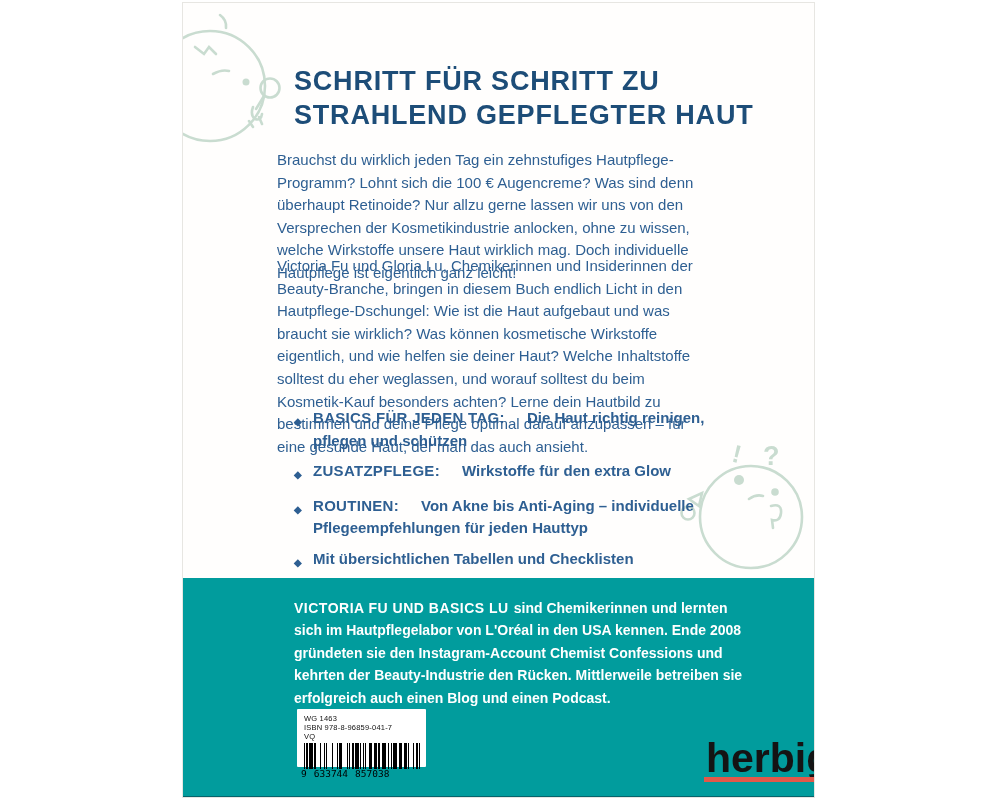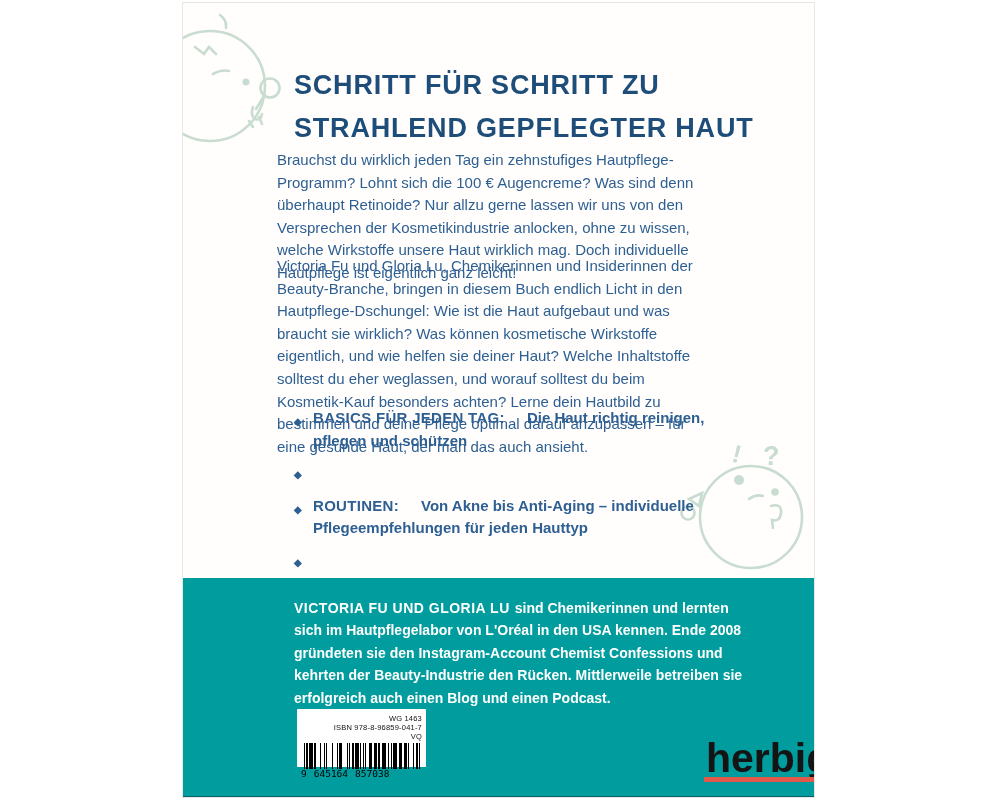--- a/index.html
+++ b/index.html
@@ -7,21 +7,21 @@
     width:1000px;height:800px;background:#ffffff;position:relative;
     font-family:"Liberation Sans", sans-serif;overflow:hidden;
   }
   .cover{
     position:absolute;left:182px;top:2px;width:633px;height:796px;
     background:#fffefd;border:1px solid #e7e6e2;box-sizing:border-box;overflow:hidden;
   }
   .doodles{position:absolute;left:0;top:0;pointer-events:none;}
   .heading{
     position:absolute;left:111px;top:61px;width:480px;
-    font-size:27px;line-height:43px;font-weight:bold;letter-spacing:0.8px;
+    font-size:27px;line-height:34px;font-weight:bold;letter-spacing:0.8px;
     color:#1d4d78;
   }
   .para{
     position:absolute;left:94px;width:428px;
     font-size:15px;line-height:22.6px;color:#2e5f92;
   }
   .para1{top:146px;}
   .para2{top:252px;}
   .bullets{position:absolute;left:111px;top:404px;width:436px;}
   .bullet{
@@ -38,21 +38,21 @@
     content:"";position:absolute;left:0;bottom:0;width:100%;height:3px;
     background:rgba(12,52,66,0.55);
   }
   .author{
     position:absolute;left:111px;top:19px;width:452px;
     font-size:14px;line-height:22.4px;color:#ffffff;font-weight:bold;
   }
   .author .lead{letter-spacing:0.5px;margin-right:5px;}
   .barcode-box{
     position:absolute;left:114px;top:131px;width:129px;height:58px;
-    background:#ffffff;border-radius:1px;text-align:right;
+    background:#ffffff;border-radius:1px;
   }
   .bc-meta{
     padding:5px 4px 0 7px;font-size:7.5px;line-height:9px;color:#101010;
     letter-spacing:0.2px;white-space:nowrap;
   }
   .bc-bars{display:block;margin:2px 6px 0 7px;}
   .bc-bars rect{fill:#000;}
   .bc-digits{
     display:flex;gap:7px;margin:-1px 0 0 4px;
     font-family:"DejaVu Sans Mono", monospace;font-size:9.5px;color:#000;
@@ -103,34 +103,36 @@
 
   <p class="para para2" style="margin:0;">Victoria Fu und Gloria Lu, Chemikerinnen und Insiderinnen der Beauty-Branche, bringen in diesem Buch endlich Licht in den Hautpflege-Dschungel: Wie ist die Haut aufgebaut und was braucht sie wirklich? Was können kosmetische Wirkstoffe eigentlich, und wie helfen sie deiner Haut? Welche Inhaltstoffe solltest du eher weglassen, und worauf solltest du beim Kosmetik-Kauf besonders achten? Lerne dein Hautbild zu bestimmen und deine Pflege optimal darauf anzupassen – für eine gesunde Haut, der man das auch ansieht.</p>
 
   <div class="bullets">
     <div class="bullet">
       <span class="marker">◆</span>
       <span><span class="lead">BASICS FÜR JEDEN TAG:</span><span>Die Haut richtig reinigen, pflegen und schützen</span></span>
     </div>
     <div class="bullet">
       <span class="marker">◆</span>
+      <span><span class="lead">ZUSATZPFLEGE:</span><span>Wirkstoffe für den extra Glow</span></span>
     </div>
     <div class="bullet">
       <span class="marker">◆</span>
       <span><span class="lead">ROUTINEN:</span><span>Von Akne bis Anti-Aging – individuelle Pflegeempfehlungen für jeden Hauttyp</span></span>
     </div>
     <div class="bullet">
       <span class="marker">◆</span>
+      <span><span class="lead"></span><span>Mit übersichtlichen Tabellen und Checklisten</span></span>
     </div>
   </div>
 
   <div class="teal">
 
     <p class="author" style="margin:0;">
-      <span class="lead">VICTORIA FU UND GLORIA LU</span><span>sind Chemikerinnen und lernten sich im Hautpflegelabor von L'Oréal in den USA kennen. Ende 2008 gründeten sie den Instagram-Account Chemist Confessions und kehrten der Beauty-Industrie den Rücken. Mittlerweile betreiben sie erfolgreich auch einen Blog und einen Podcast.</span>
+      <span class="lead">VICTORIA FU UND BASICS LU</span><span>sind Chemikerinnen und lernten sich im Hautpflegelabor von L'Oréal in den USA kennen. Ende 2008 gründeten sie den Instagram-Account Chemist Confessions und kehrten der Beauty-Industrie den Rücken. Mittlerweile betreiben sie erfolgreich auch einen Blog und einen Podcast.</span>
     </p>
 
     <div class="barcode-box">
       <div class="bc-meta">
         <div>WG 1463</div>
         <div>ISBN 978-8-96859-041-7</div>
         <div>VQ</div>
       </div>
       <svg class="bc-bars" width="116" height="26" viewBox="0 0 95 26" preserveAspectRatio="none" shape-rendering="crispEdges">
           <rect x="0" y="0" width="1" height="26"></rect>
@@ -159,21 +161,21 @@
           <rect x="73" y="0" width="3" height="26"></rect>
           <rect x="78" y="0" width="2" height="26"></rect>
           <rect x="82" y="0" width="2" height="26"></rect>
           <rect x="85" y="0" width="1" height="26"></rect>
           <rect x="89" y="0" width="1" height="26"></rect>
           <rect x="92" y="0" width="1" height="26"></rect>
           <rect x="94" y="0" width="1" height="26"></rect>
         </svg>
       <div class="bc-digits">
         <span>9</span>
-        <span>645164</span>
+        <span>633744</span>
         <span>857038</span>
       </div>
     </div>
 
     <div class="publisher-name">herbig</div>
     <div class="publisher-bar"></div>
 
   </div>
 </div>
 

